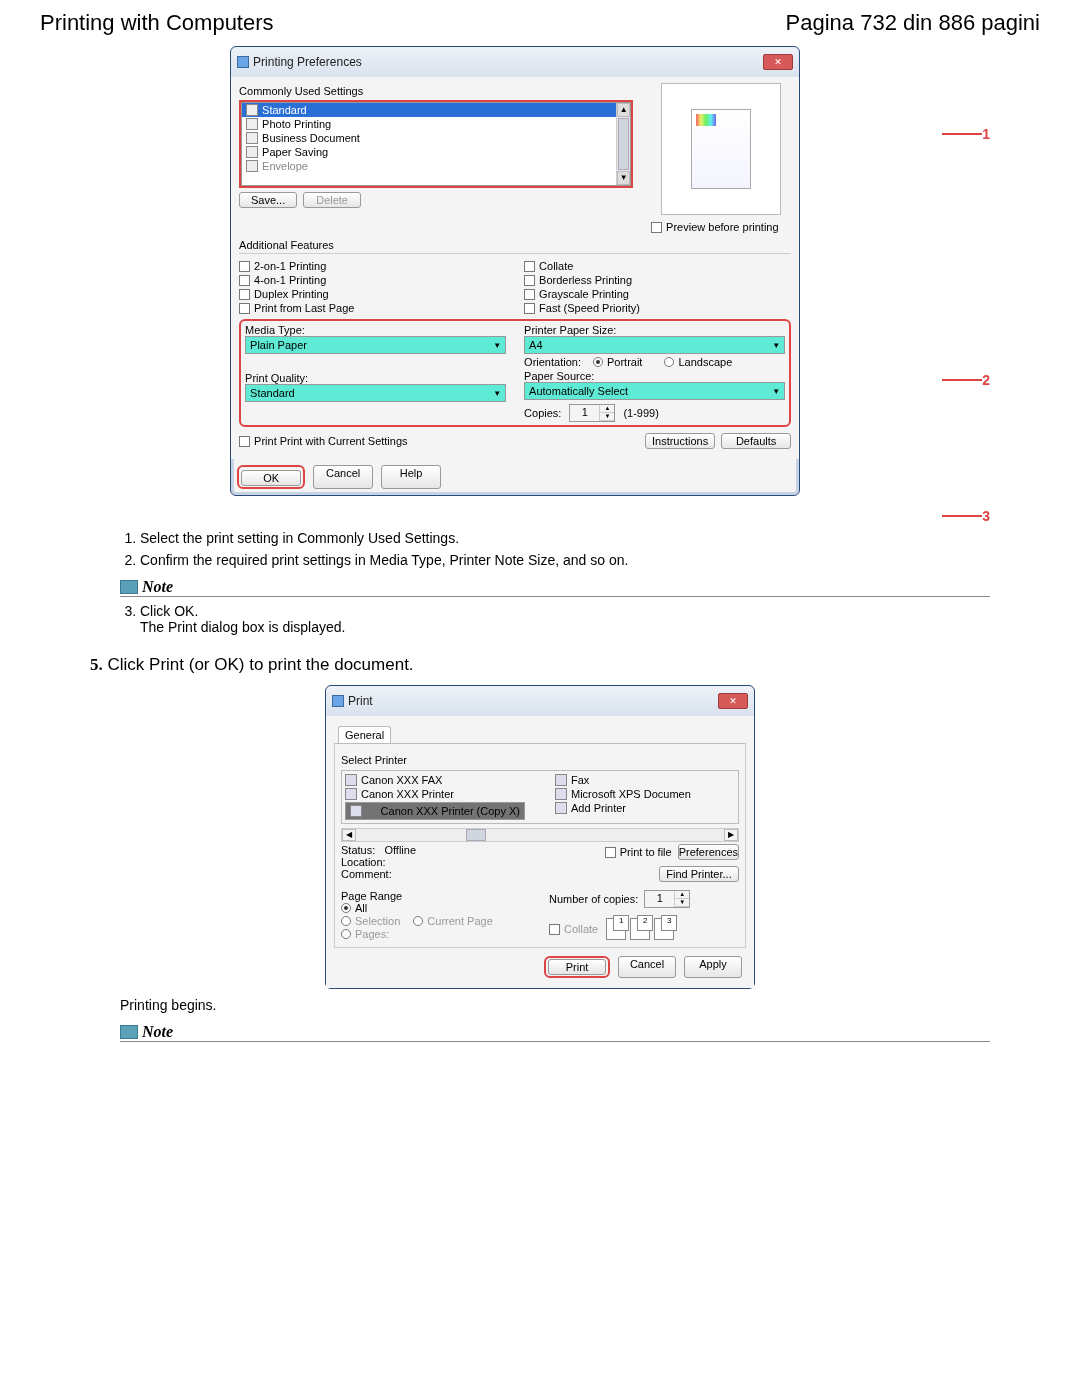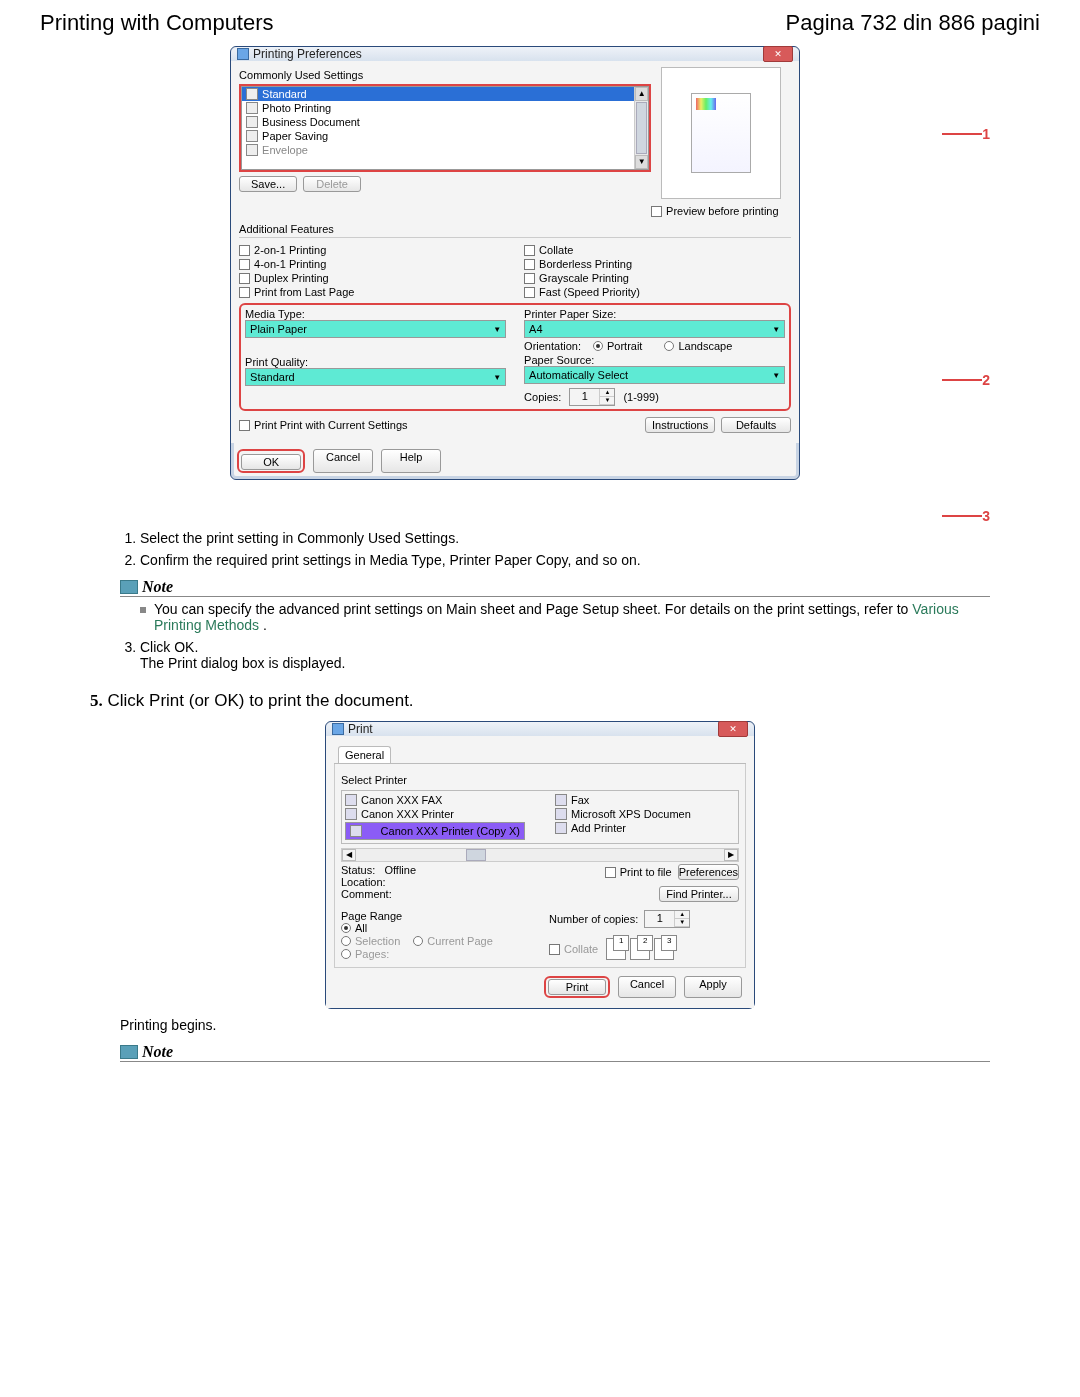--- a/index.html
+++ b/index.html
@@ -9,21 +9,21 @@
 
   .content { padding: 0 90px; }
 
   
   .dialog {
     border: 1px solid #2a4a7a; border-radius: 6px; background: #f4f4f4;
     box-shadow: 0 0 0 3px #c8d4e4 inset;
     margin: 0 auto;
   }
   .titlebar {
-    height: 14px; display: flex; justify-content: space-between; align-items: center;
+    height: 30px; display: flex; justify-content: space-between; align-items: center;
     padding: 0 6px; font-size: 12px; color: #222;
     background: linear-gradient(#eef2f8, #d8e2ee);
     border-top-left-radius: 6px; border-top-right-radius: 6px;
   }
   .titlebar-left { display: flex; align-items: center; gap: 4px; }
   .ti-icon { width: 12px; height: 12px; background: #6aa6e6; border: 1px solid #3a6aa0; }
   .closebtn {
     width: 30px; height: 16px; background: #d75a5a; color: #fff; border: 1px solid #a03a3a;
     border-radius: 2px; font-size: 9px; text-align: center; line-height: 14px;
   }
@@ -84,21 +84,21 @@
   .main-step { font-size:17px; margin:20px 0 10px 0; }
   .main-step .num{font-weight:bold;font-family:Georgia, serif}
 
   
   .d2 .selbox{border:1px solid #bbb;padding:3px;margin:4px 0}
   .d2 .group{margin:4px 0}
   .d2 .plist{display:flex;gap:30px;font-size:11px}
   .d2 .plist .pcol{flex:1;display:flex;flex-direction:column;gap:2px}
   .d2 .pitem{display:flex;align-items:center;gap:4px}
   .d2 .pitem .pico{width:12px;height:12px;border:1px solid #888;background:#dde}
-  .d2 .pitem.sel{background:#8b5cf6}
+  .d2 .pitem.sel{background:#737373}
   .d2 .hscroll{border:1px solid #ccc;height:14px;display:flex;margin:2px 0}
   .d2 .hs-ar{width:14px;border:1px solid #bbb;text-align:center;font-size:8px;line-height:10px}
   .d2 .hs-tr{flex:1;background:#eee;position:relative}
   .d2 .hs-th{position:absolute;left:30%;width:20px;top:0;bottom:0;background:#cfd6df;border:1px solid #aab}
   .rad{display:inline-flex;align-items:center;gap:4px;margin-right:10px}
   .rad .r{width:10px;height:10px;border:1px solid #777;border-radius:50%;background:#fff;display:inline-block;position:relative}
   .rad .r.on::after{content:'';position:absolute;inset:2px;border-radius:50%;background:#333}
   .collate-ico{display:inline-flex;gap:4px}
   .collate-ico span{width:20px;height:22px;border:1px solid #888;font-size:9px;text-align:right;padding:1px;background:#fff;position:relative}
   .collate-ico span::after{content:attr(data-n);position:absolute;top:-4px;right:-4px;border:1px solid #888;background:#fff;width:14px;height:14px;font-size:8px;text-align:center}
@@ -118,21 +118,21 @@
     <div class="dialog" style="width:570px">
       <div class="titlebar">
         <div class="titlebar-left">
           <span class="ti-icon"></span>
           <span>Printing Preferences</span>
         </div>
         <div class="closebtn">✕</div>
       </div>
 
       <div class="dialog-body">
-        <div style="display:flex;gap:0">
+        <div style="display:flex;gap:18px">
           <div style="flex:1">
             <div class="group-label">Commonly Used Settings</div>
             <div class="redbox" style="padding:0;border-radius:0">
               <div class="listbox">
                 <div class="listbox-items">
                   <div class="listbox-item selected">
                       <span class="li-ico"></span>
                       <span>Standard</span>
                     </div>
                   <div class="listbox-item">
@@ -299,35 +299,26 @@
       <div style="height:120px"></div>
       <div style="display:flex;align-items:center">
           <div class="annot-line" style="width:40px"></div>
           <span class="annot">3</span>
         </div>
     </div>
   </div>
 
   <ol class="steps" start="1">
     <li>Select the print setting in Commonly Used Settings.</li>
-    <li>Confirm the required print settings in Media Type, Printer Paper Copy, and so on.</li>
+    <li>Confirm the required print settings in Media Type, Printer Note Size, and so on.</li>
   </ol>
 
   <div class="note-hdr">
     <span class="note-ico"></span>
     <span class="note-text">Note</span>
-  </div>
-  <div class="note-body">
-    <div class="bullet">
-      <span class="sq"></span>
-      <div>
-        <span>You can specify the advanced print settings on Main sheet and Page Setup sheet. For details on the print settings, refer to </span>
-        <a class="link">Various Printing Methods</a> .
-      </div>
-    </div>
   </div>
 
   <ol class="steps" start="3">
     <li>
       <span>Click OK.</span><br>
       <span>The Print dialog box is displayed.</span>
     </li>
   </ol>
 
   <div class="main-step">

